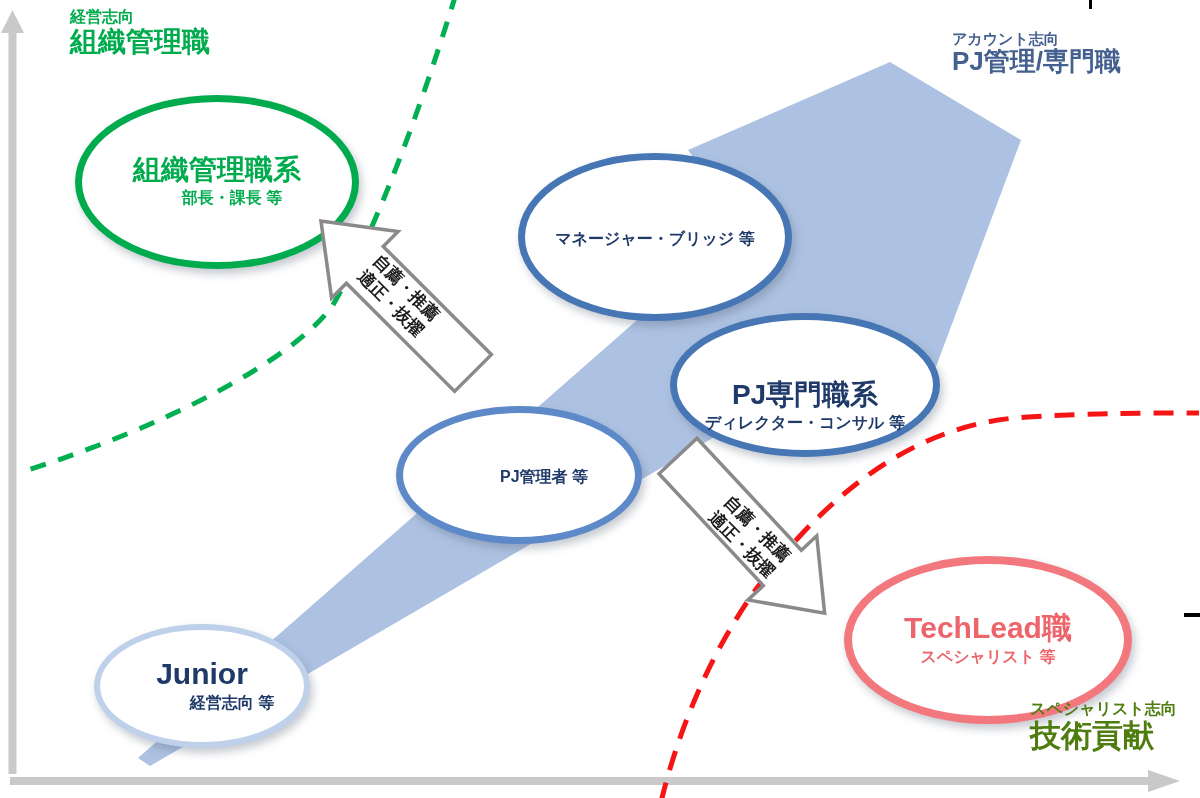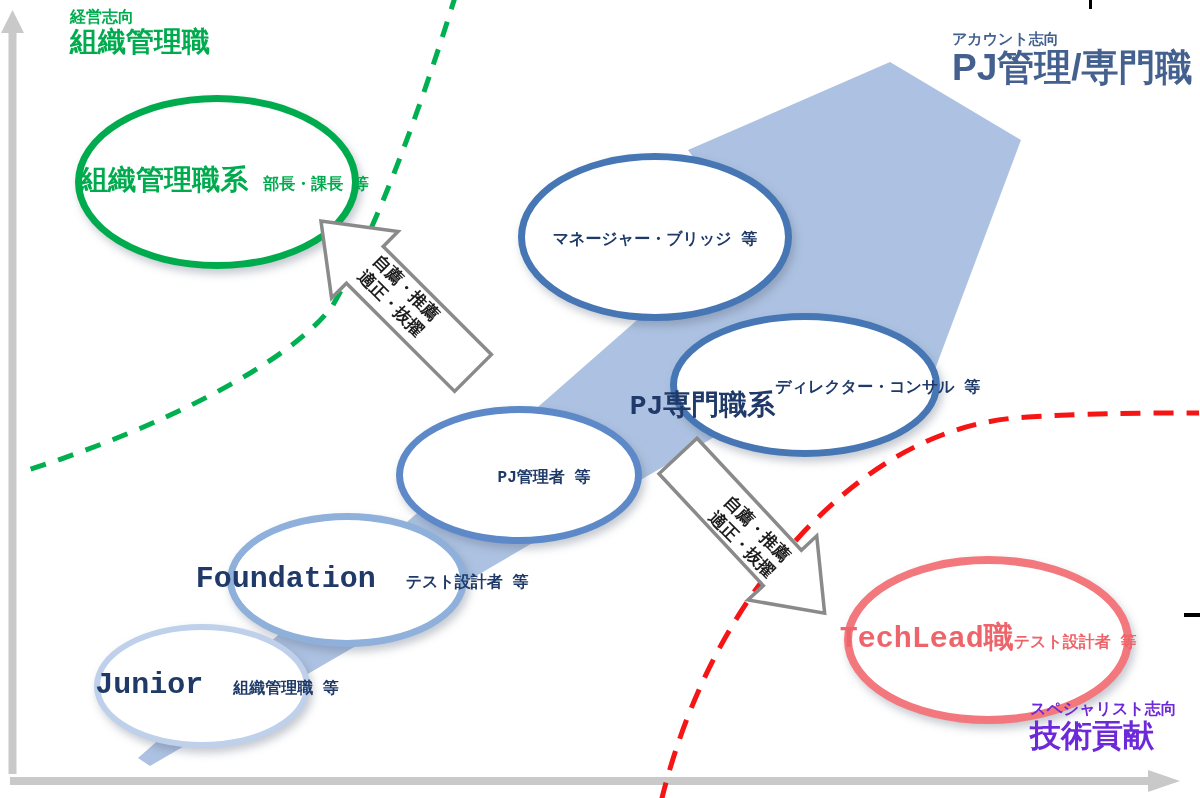--- a/index.html
+++ b/index.html
@@ -12,31 +12,30 @@
 
   
   .corner{position:absolute;z-index:4;line-height:1.15;font-weight:bold;white-space:nowrap;}
   .corner .small{display:block;}
   .corner .big{display:block;}
   .tl{left:70px;top:8px;color:#00AB4E;}
   .tl .small{font-size:16px;}
   .tl .big{font-size:28px;}
   .tr{left:952px;top:30px;color:#44608E;}
   .tr .small{font-size:15px;}
-  .tr .big{font-size:37px;}
-  .br{left:1030px;top:700px;color:#6d28d9;text-align:left;}
+  .tr .big{font-size:26px;}
+  .br{left:1030px;top:700px;color:#4d7c0f;text-align:left;}
   .br .small{font-size:16px;}
   .br .big{font-size:31px;font-family:Liberation Serif, serif;}
 
   
   .ellipse{
     position:absolute;z-index:2;background:#ffffff;border-radius:50%;
-    display:flex;flex-direction:row;align-items:center;justify-content:center;
+    display:flex;flex-direction:column;align-items:center;justify-content:center;
     box-shadow:3px 5px 8px rgba(90,100,120,0.35);
-    font-family:Liberation Mono, monospace;
   }
   .e-title{font-weight:bold;line-height:1.05;white-space:nowrap;}
   .e-sub{font-weight:bold;font-size:16px;margin-top:4px;white-space:nowrap;}
   .navy{color:#1F3A68;}
   .greentxt{color:#00AB4E;}
   .redtxt{color:#EE646B;}
 
   .el-org{left:75px;top:95px;width:270px;height:160px;border:7px solid #00AB4E;}
   .el-org .e-title{font-size:28px;}
   .el-pjm{left:518px;top:153px;width:260px;height:154px;border:7px solid #4677B4;}
@@ -115,33 +114,29 @@
 
   <div class="ellipse el-pje">
     <div class="e-title navy">PJ専門職系</div>
     <div class="e-sub navy">ディレクター・コンサル 等</div>
   </div>
 
   <div class="ellipse el-adv">
     <div class="e-sub navy shift25">PJ管理者 等</div>
   </div>
 
-  <div class="ellipse el-fnd">
-    <div class="e-title navy">Foundation</div>
-    <div class="e-sub navy shift30">テスト設計者 等</div>
-  </div>
 
   <div class="ellipse el-jun">
     <div class="e-title navy">Junior</div>
-    <div class="e-sub navy shift30">組織管理職 等</div>
+    <div class="e-sub navy shift30">経営志向 等</div>
   </div>
 
   <div class="ellipse el-tec">
     <div class="e-title redtxt">TechLead職</div>
-    <div class="e-sub redtxt">テスト設計者 等</div>
+    <div class="e-sub redtxt">スペシャリスト 等</div>
   </div>
 
   <svg class="layer z3" viewBox="0 0 1200 798">
     <path d="M0,-26 L153,-26 L153,-47 L215,0 L153,47 L153,26 L0,26 Z" transform="translate(473,373) rotate(-135)" fill="#ffffff" stroke-width="3.5" stroke="#8A8A8A"></path>
     <path d="M0,-26 L153,-26 L153,-47 L215,0 L153,47 L153,26 L0,26 Z" transform="translate(678,456) rotate(47)" fill="#ffffff" stroke-width="3.5" stroke="#8A8A8A"></path>
   </svg>
 
   <div class="promo-label promo-ul">
     <span>自薦・推薦</span>
     <span>適正・抜擢</span>

